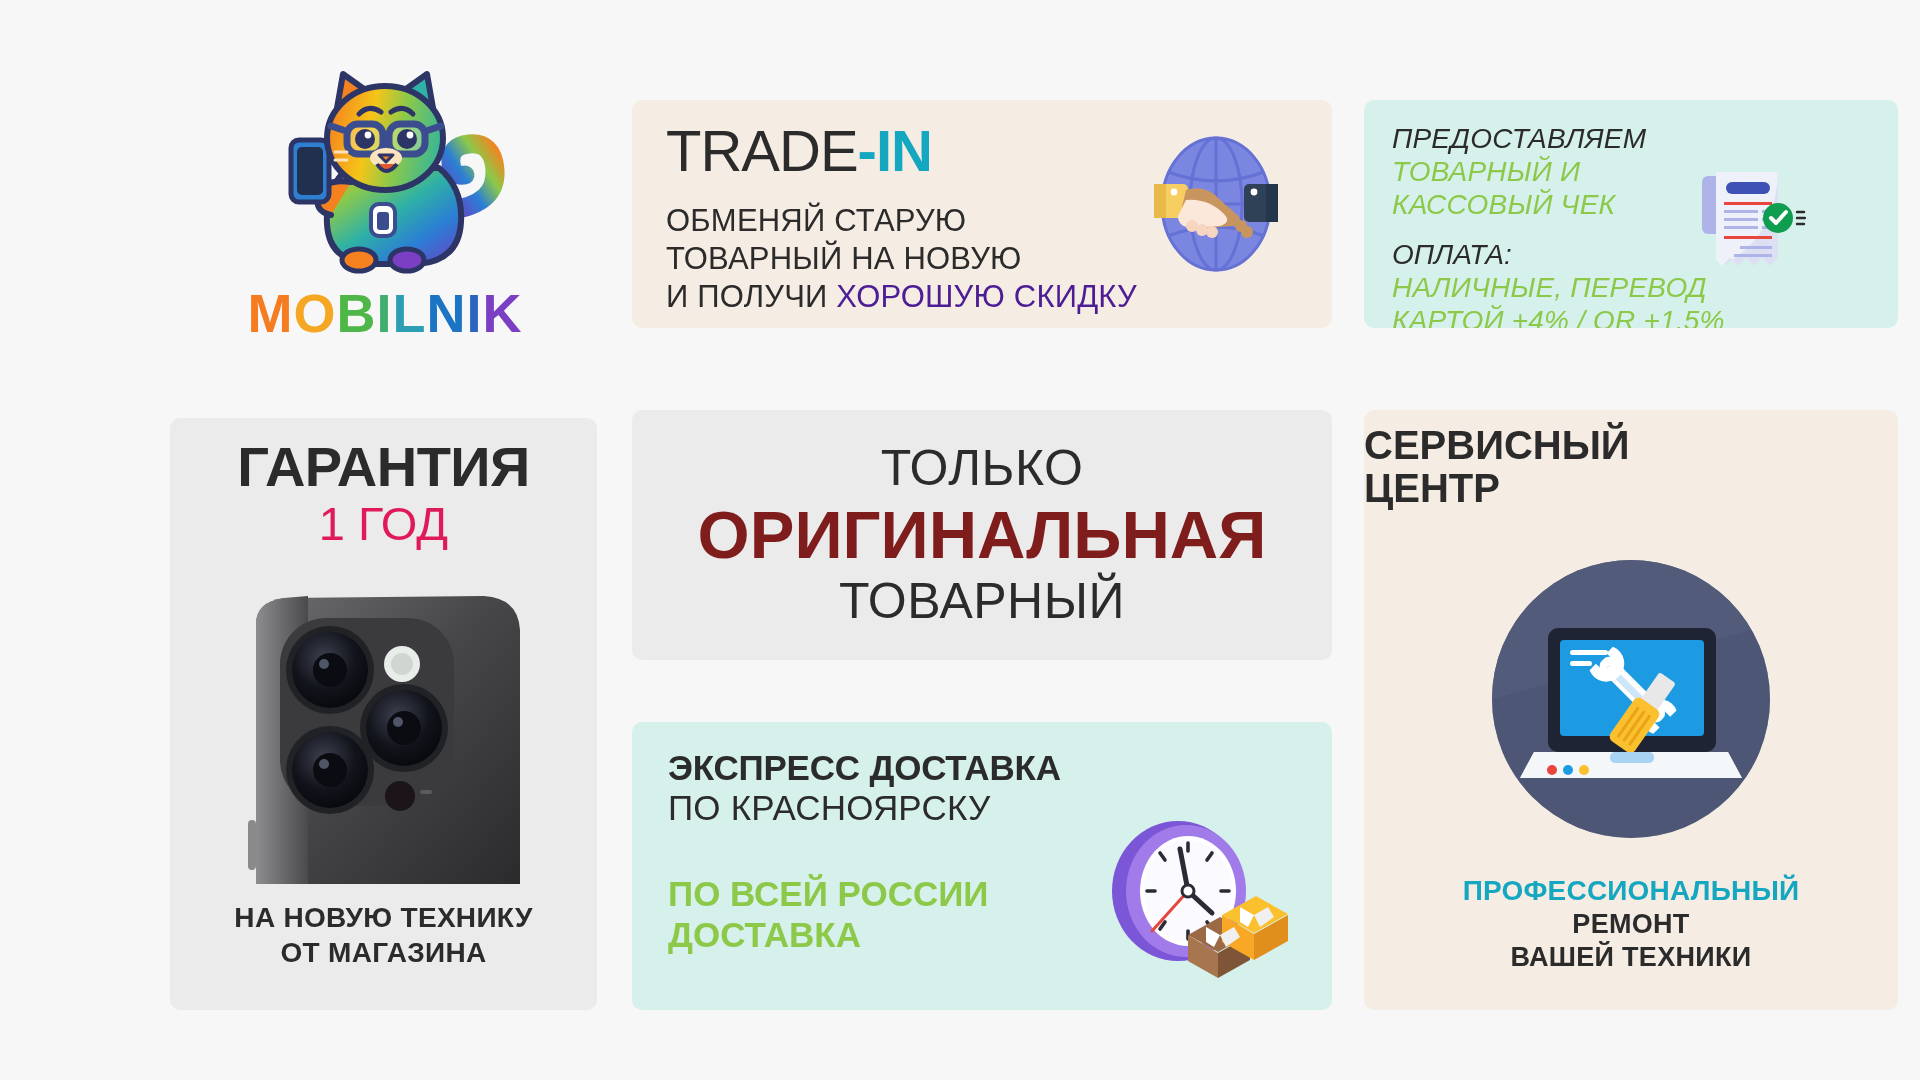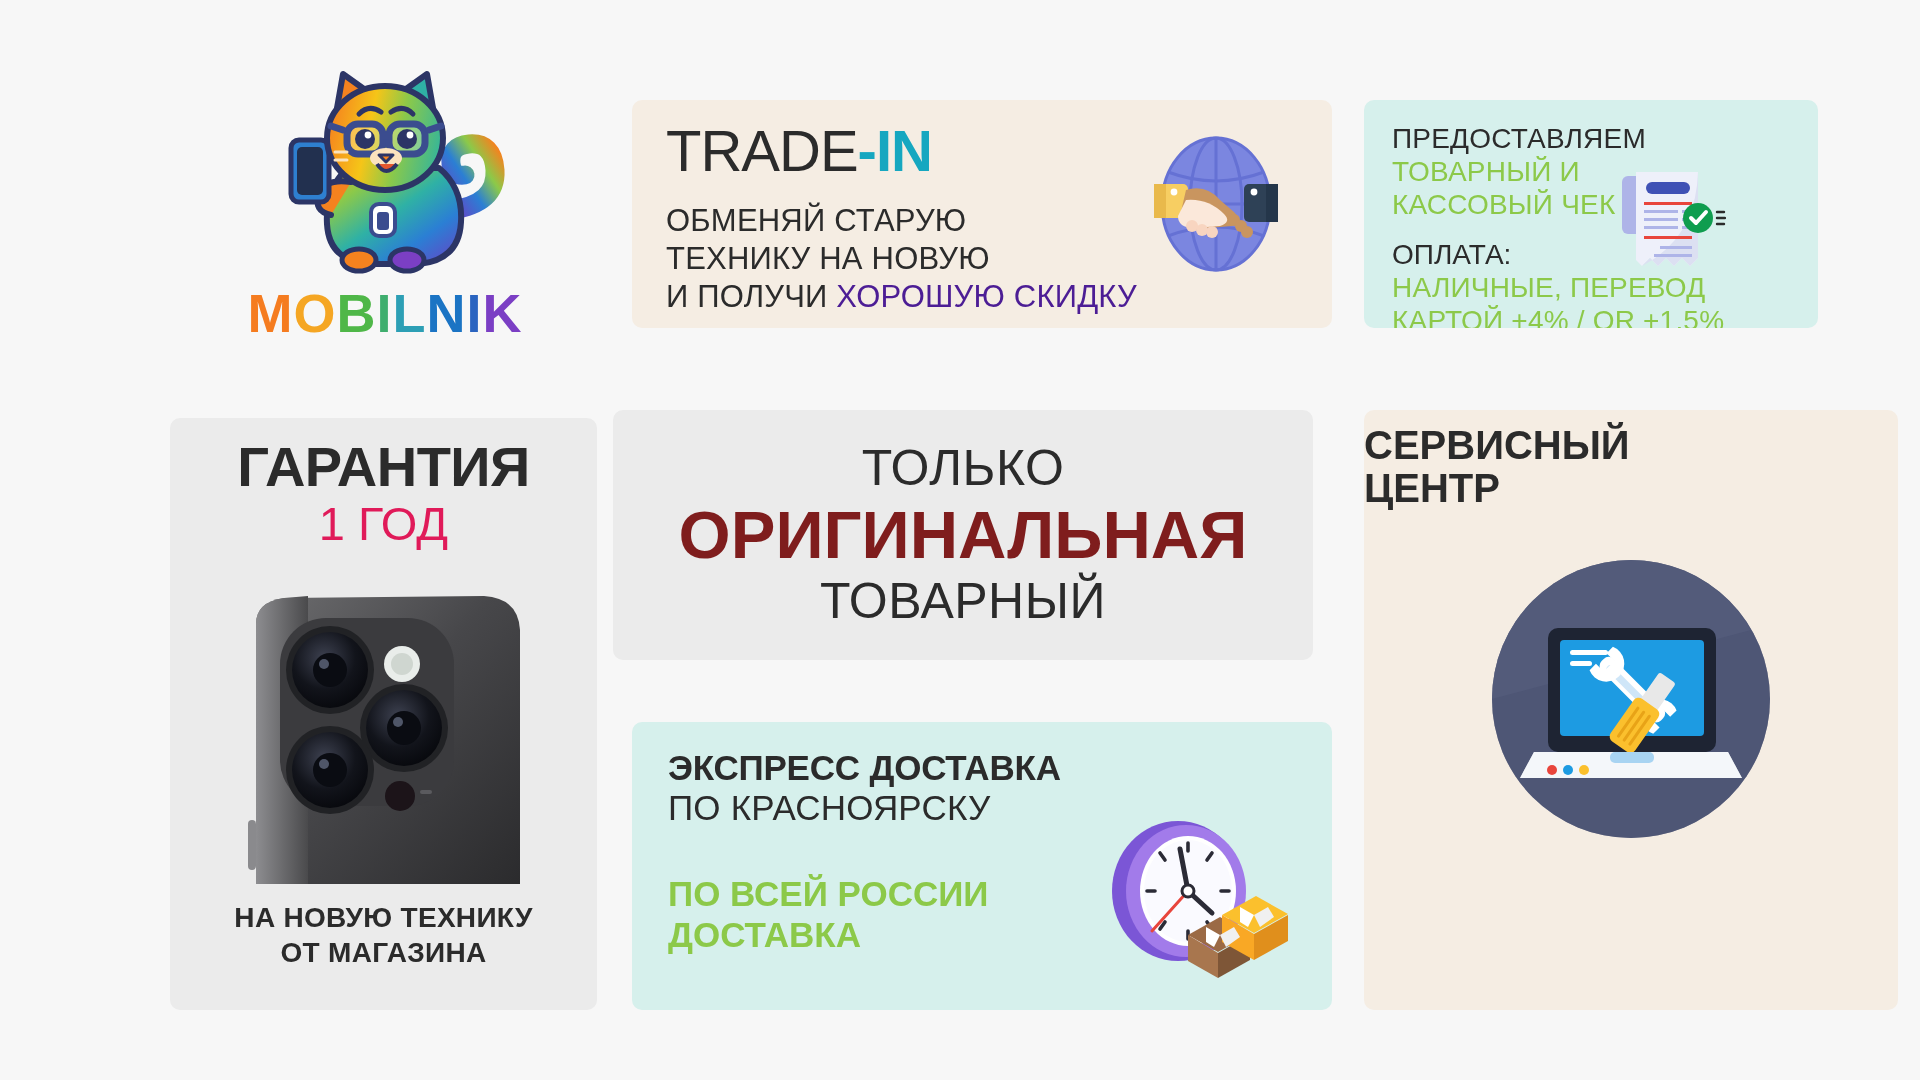--- a/index.html
+++ b/index.html
@@ -32,38 +32,38 @@
 
   
   #trade-in{left:632px;top:100px;width:700px;height:228px;}
   #trade-in .inner{padding:22px 0 0 34px;}
   #trade-in .title{font-size:58px;line-height:1;font-weight:400;letter-spacing:-1px;}
   #trade-in .title .in{font-weight:bold;}
   #trade-in .body{margin-top:22px;font-size:31px;line-height:1.22;font-weight:500;letter-spacing:.2px;}
   #trade-in .globe{position:absolute;right:42px;top:30px;width:148px;height:148px;}
 
   
-  #checks{left:1364px;top:100px;width:454px;height:228px;}
+  #checks{left:1364px;top:100px;width:534px;height:228px;font-style:italic;}
   #checks .inner{padding:22px 0 0 28px;}
   #checks .l1{font-size:28px;font-weight:500;line-height:1.18;letter-spacing:.2px;}
   #checks .green{color:#8CC949;}
   #checks .pay-label{margin-top:18px;font-size:28px;font-weight:500;}
   #checks .receipt{position:absolute;right:92px;top:60px;width:110px;height:120px;}
 
   
   #warranty{left:170px;top:418px;width:427px;height:592px;}
   #warranty .head{padding-top:20px;text-align:center;}
   #warranty .h1{font-size:56px;font-weight:bold;letter-spacing:-.5px;line-height:1.04;}
   #warranty .h2{font-size:47px;font-weight:400;color:#E01A59;line-height:1.1;margin-top:2px;}
   #warranty .phone{position:absolute;left:48px;top:176px;width:340px;height:290px;}
   #warranty .foot{position:absolute;left:0;right:0;bottom:40px;text-align:center;
                   font-size:28px;font-weight:bold;line-height:1.25;letter-spacing:.3px;}
 
   
-  #original{left:613px;top:410px;width:700px;height:250px;}
+  #original{left:632px;top:410px;width:700px;height:250px;}
   #original .wrap{height:100%;display:flex;flex-direction:column;
                   align-items:center;justify-content:center;text-align:center;}
   #original .o1{font-size:50px;font-weight:400;line-height:1.1;letter-spacing:.5px;}
   #original .o2{font-size:67px;font-weight:bold;color:#7f1d1d;line-height:1.15;letter-spacing:0px;}
   #original .o3{font-size:50px;font-weight:400;line-height:1.1;letter-spacing:.5px;}
 
   
   #delivery{left:632px;top:722px;width:700px;height:288px;}
   #delivery .inner{padding:26px 0 0 36px;}
   #delivery .d1{font-size:35px;font-weight:bold;line-height:1.12;letter-spacing:-.2px;}
@@ -156,21 +156,21 @@
     <div class="logo-word"><span style="color: rgb(245, 124, 32);">M</span><span style="color: rgb(245, 166, 35);">O</span><span style="color: rgb(79, 183, 72);">B</span><span style="color: rgb(63, 174, 110);">I</span><span style="color: rgb(45, 159, 181);">L</span><span style="color: rgb(27, 116, 196);">N</span><span style="color: rgb(42, 100, 192);">I</span><span style="color: rgb(123, 63, 196);">K</span></div>
   </div>
 
   <div class="card cream" id="trade-in">
     <div class="inner">
       <div class="title dark">
         <span>TRADE</span><span class="in" style="color:#16A7C0">-IN</span>
       </div>
       <div class="body dark">
         <div>ОБМЕНЯЙ СТАРУЮ</div>
-        <div>ТЕХНИКУ НА НОВУЮ</div>
+        <div>ТОВАРНЫЙ НА НОВУЮ</div>
         <div><span>И ПОЛУЧИ </span><span style="color:#4c1d95">ХОРОШУЮ СКИДКУ</span></div>
       </div>
     </div>
     <span class="globe">
       <svg viewBox="0 0 148 148" width="148" height="148">
         <ellipse cx="74" cy="74" rx="54" ry="66" fill="#7B86E0"></ellipse>
         <g stroke="#6571D4" stroke-width="3" fill="none">
           <ellipse cx="74" cy="74" rx="54" ry="66"></ellipse>
           <ellipse cx="74" cy="74" rx="26" ry="66"></ellipse>
           <line x1="20" y1="74" x2="128" y2="74"></line>
@@ -382,15 +382,20 @@
         <path d="M42 192 h194 l14 26 h-222 z" fill="#FFFFFF"></path>
         <path d="M42 192 h194 l14 26 h-222 z" fill="#EDF1F7" opacity=".6"></path>
         <rect x="118" y="192" width="44" height="11" rx="5" fill="#A8D4F2"></rect>
         <g>
           <circle cx="60" cy="210" r="5" fill="#E8453C"></circle>
           <circle cx="76" cy="210" r="5" fill="#1D9BE2"></circle>
           <circle cx="92" cy="210" r="5" fill="#FBC02D"></circle>
         </g>
       </svg>
     </span>
+    <div class="foot">
+      <div class="f1">ПРОФЕССИОНАЛЬНЫЙ</div>
+      <div class="f2 dark">РЕМОНТ</div>
+      <div class="f2 dark">ВАШЕЙ ТЕХНИКИ</div>
+    </div>
   </div>
 
 </div>
 
 </body></html>

